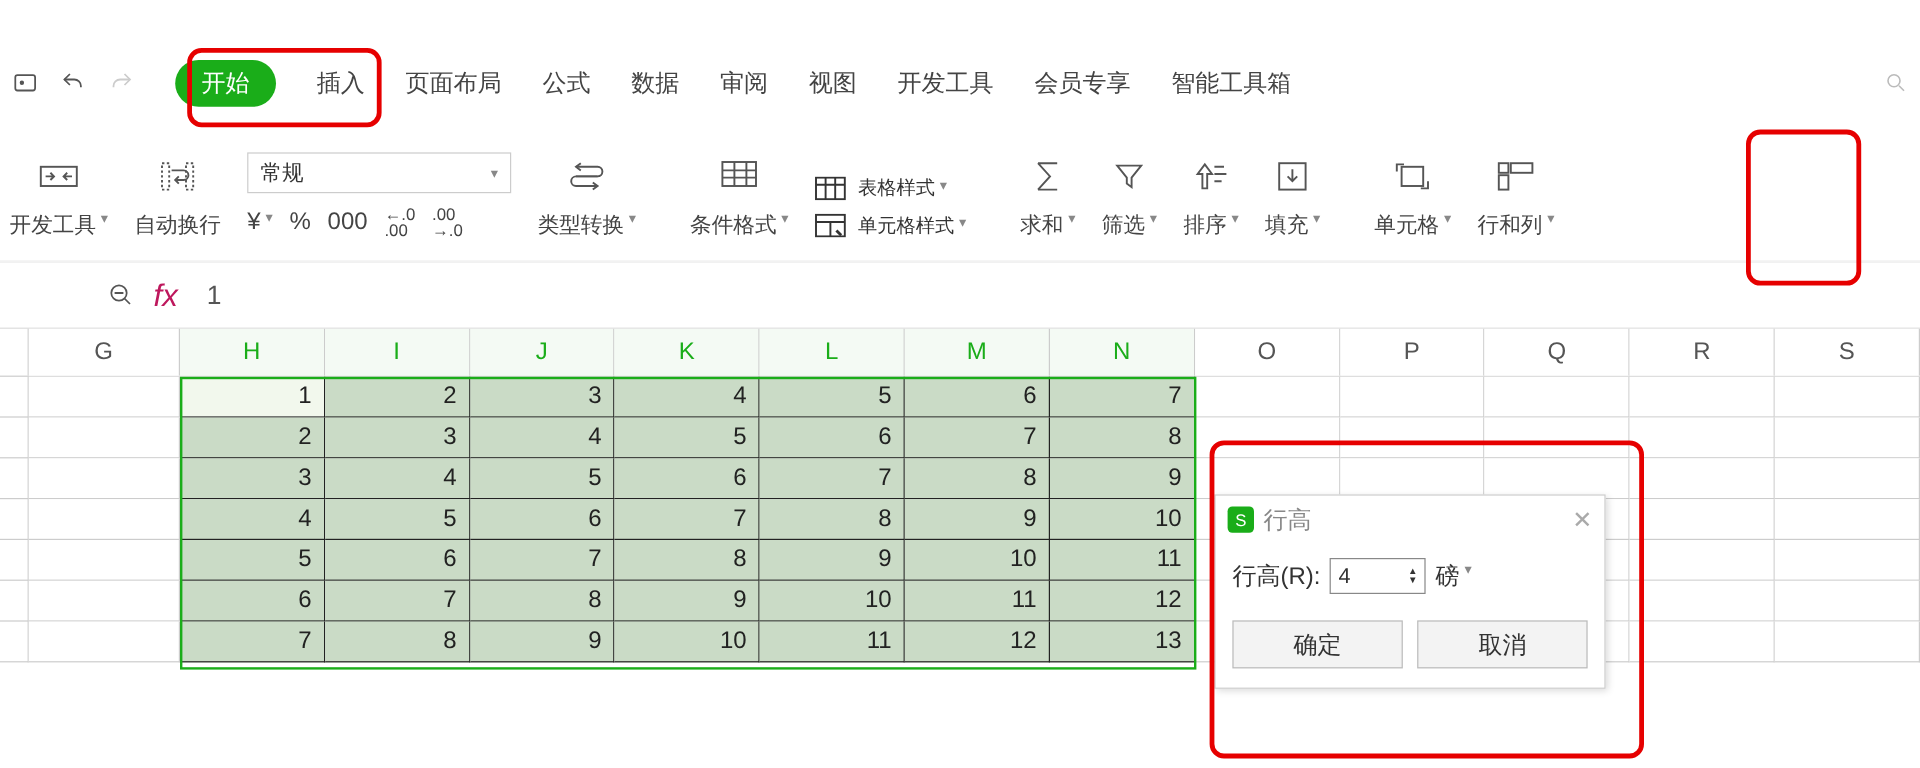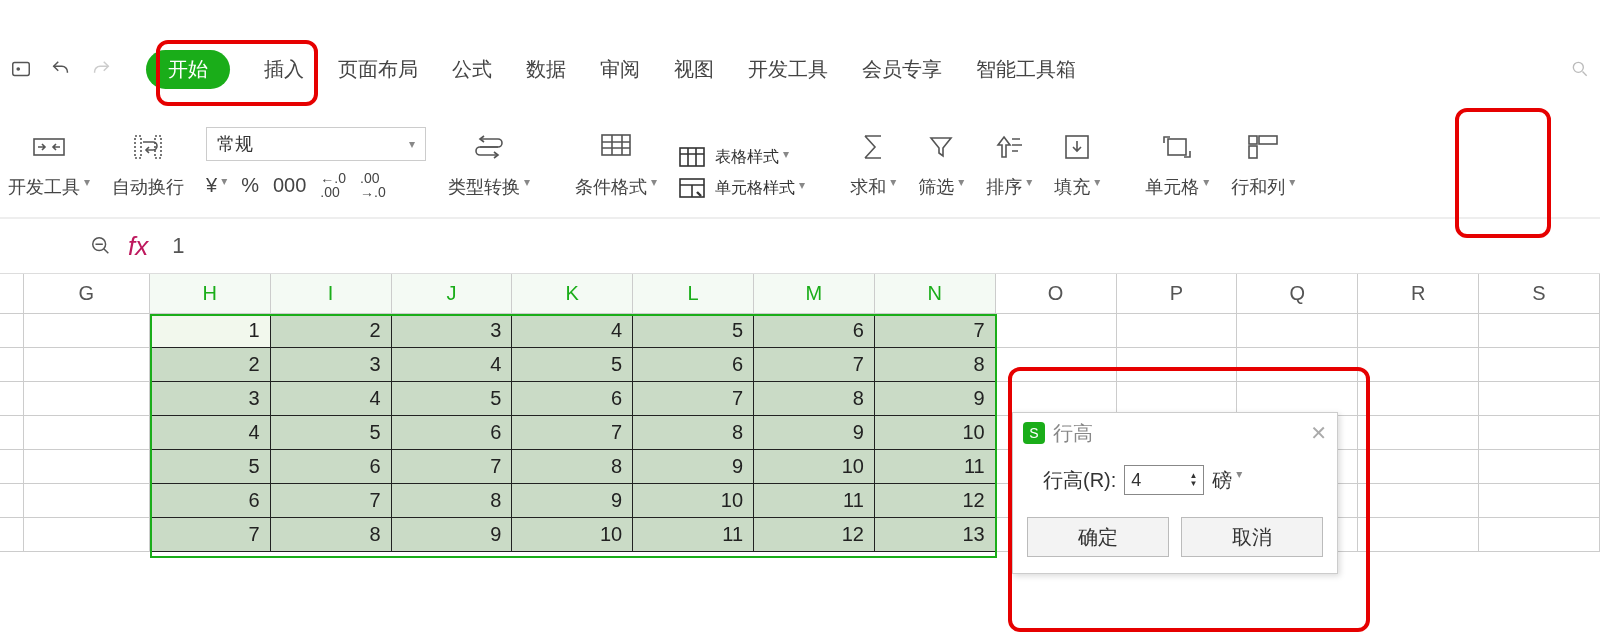--- a/index.html
+++ b/index.html
@@ -51,21 +51,21 @@
   .cell { border-right: 1px solid #ccc; border-bottom: 1px solid #ccc; display: flex; align-items: center; justify-content: flex-end; padding: 0 10px; font-size: 20px; color: #222; background: #fff; }
   .cell.sel { background: #cadbc6; border-right: 1px solid #222; border-bottom: 1px solid #222; }
   .cell.sel.first { background: #f2f8ed; }
   .sel-outline { position: absolute; border: 2px solid #1aad19; pointer-events: none; }
 
   
   .dialog { position: absolute; left: 1012px; top: 412px; width: 326px; background: #fff; border: 1px solid #ccc; box-shadow: 2px 2px 6px rgba(0,0,0,0.15); }
   .dialog-title { display: flex; align-items: center; height: 40px; padding: 0 10px; color: #888; font-size: 20px; }
   .dialog-title .sq { width: 22px; height: 22px; background: #1aad19; border-radius: 4px; margin-right: 8px; color:#fff; display:flex; align-items:center; justify-content:center; font-size:14px; }
   .dialog-close { margin-left: auto; color: #aaa; font-size: 20px; }
-  .dialog-body { padding: 12px 30px; display: flex; align-items: center; gap: 8px; font-size: 20px; }
+  .dialog-body { padding: 12px 14px; display: flex; align-items: center; gap: 8px; font-size: 20px; }
   .spin-input { width: 80px; height: 30px; border: 1px solid #888; display: flex; align-items: center; padding: 0 6px; font-size: 18px; justify-content: space-between; }
   .spin-btns { display:flex; flex-direction:column; font-size:8px; line-height:8px; color:#333; }
   .dialog-actions { display: flex; gap: 12px; padding: 10px 14px 16px; }
   .dlg-btn { flex: 1; height: 40px; border: 1px solid #bbb; background: #f3f3f3; display: flex; align-items: center; justify-content: center; font-size: 20px; }
 
   svg { stroke: currentColor; fill: none; stroke-width: 1.6; }
 </style>
 </head>
 <body>
 

